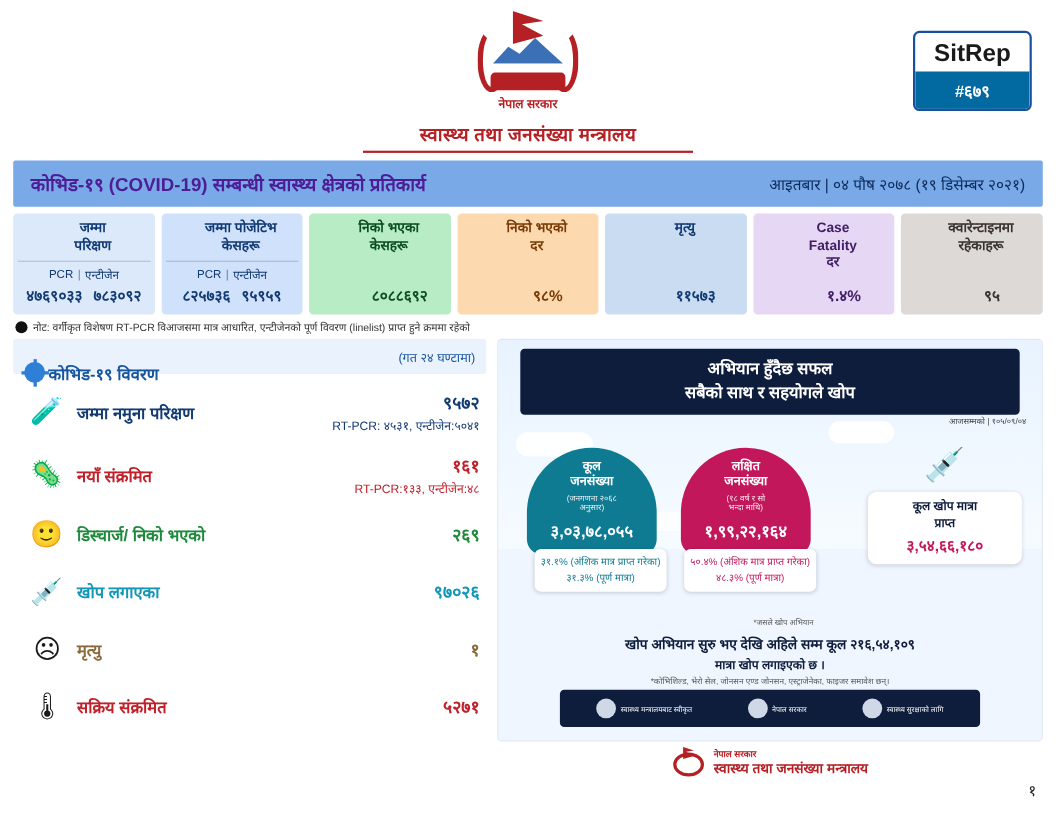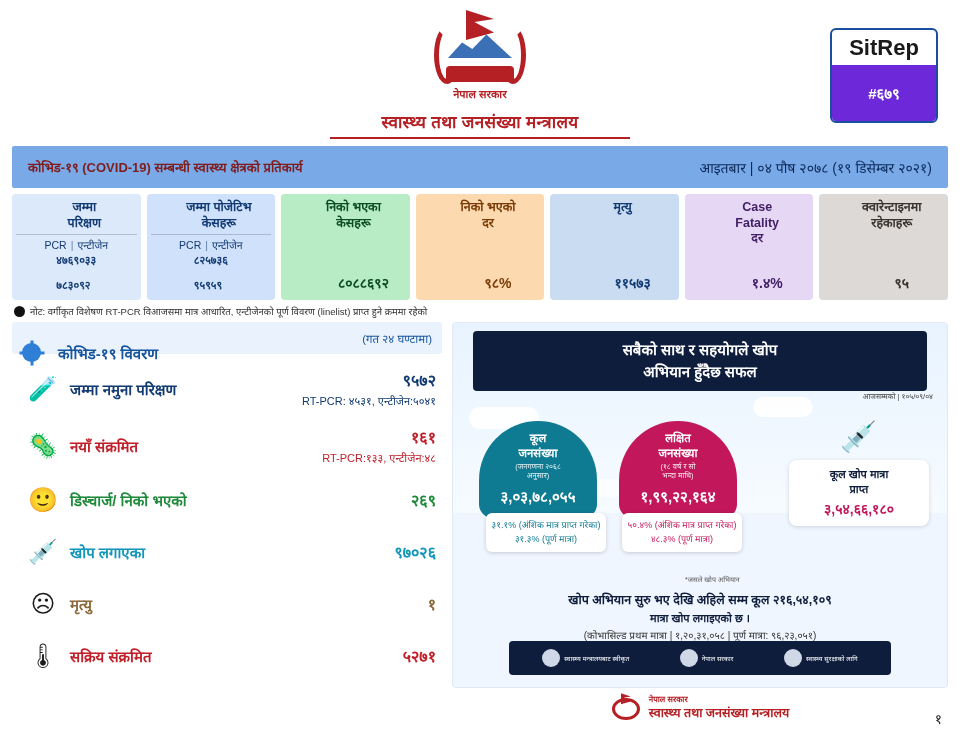--- a/index.html
+++ b/index.html
@@ -51,45 +51,45 @@
   }
   .title-rule {
     width:300px; height:2px; background:#b52025; margin:4px auto 0;
   }
   .sitrep {
     position:absolute; right:22px; top:28px;
     width:108px; border:2px solid #1a4fa0; border-radius:6px;
     background:#fff; overflow:hidden; text-align:center;
   }
   .sitrep .t { font-size:22px; font-weight:bold; color:#1a1a1a; padding:5px 0 4px; }
-  .sitrep .n { background:#6d28d9; color:#fff; font-size:15px; font-weight:bold; padding:18px 0; }
+  .sitrep .n { background:#0369a1; color:#fff; font-size:15px; font-weight:bold; padding:7px 0; }
 
   
   .banner {
     margin:4px 12px 0; height:42px; background:#7aa9e8;
     display:flex; align-items:center; justify-content:space-between;
     padding:0 16px; border-radius:2px;
   }
-  .banner .left { font-size:13px; font-weight:bold; color:#7f1d1d; }
+  .banner .left { font-size:17px; font-weight:bold; color:#4c1d95; }
   .banner .right { font-size:14px; color:#0b2a5b; }
 
   
   .cards {
     display:flex; gap:6px; margin:6px 12px 0;
   }
   .card {
     flex:1; border-radius:4px; padding:6px 4px 8px;
     display:flex; flex-direction:column; align-items:center; justify-content:space-between;
     min-height:92px;
   }
   .card .ctitle { font-size:12.5px; font-weight:bold; text-align:center; line-height:1.25;margin-left:16px; }
   .card .cmid { font-size:10.5px; display:flex; gap:4px; align-items:center; justify-content:center; }
   .card .cmid span.sep { opacity:.6; }
   .card .cval { font-size:14px; font-weight:bold; text-align:center;margin-left:36px; }
-  .card .crow { display:flex; gap:10px; justify-content:center; font-size:11px; font-weight:bold;flex-direction:column;}
+  .card .crow { display:flex; gap:10px; justify-content:center; font-size:14px; font-weight:bold;}
   .card.c1 { background:#dbe9fb; color:#123a73; }
   .card.c2 { background:#cfe1fb; color:#123a73; }
   .card.c3 { background:#b7ecc5; color:#0d4d22; }
   .card.c4 { background:#fdd9b0; color:#7a3c06; }
   .card.c5 { background:#c9dcf1; color:#123a73; }
   .card.c6 { background:#e6d7f5; color:#432066; }
   .card.c7 { background:#ddd9d6; color:#3a3330; }
   .divline { width:100%; height:1px; background:rgba(0,0,0,.18); margin:3px 0; }
 
   .note {
@@ -104,21 +104,21 @@
   
   .main { display:flex; margin:4px 12px 0; gap:10px; }
   .leftcol { width:430px; position:relative; }
   .rightcol { flex:1; }
 
   .lheader {
     background:#e9f2fd; border-radius:3px; height:32px;
     display:flex; align-items:center; justify-content:space-between;
     padding:0 10px;
   }
-  .lheader .lt { font-size:15px; font-weight:bold; color:#17559e; display:flex; align-items:center; gap:17px;margin-top:29px;}
+  .lheader .lt { font-size:15px; font-weight:bold; color:#17559e; display:flex; align-items:center; gap:3px;margin-top:29px;}
   .lheader .lr { font-size:11.5px; color:#17559e; }
   .virus-icon {
     width:19px; height:19px; border-radius:50%; background:#2f7fd6; position:relative; flex:none;
   }
   .virus-icon::before, .virus-icon::after {
     content:""; position:absolute; left:50%; top:50%; width:25px; height:3px;
     background:#2f7fd6; transform:translate(-50%,-50%);
   }
   .virus-icon::after { transform:translate(-50%,-50%) rotate(90deg); }
 
@@ -381,22 +381,22 @@
   </div>
 
   <div class="rightcol">
     <div class="poster">
       <div class="sky"></div>
       <div class="cloud" style="left:16px;top:84px;width:70px;height:22px;"></div>
       <div class="cloud" style="left:300px;top:74px;width:60px;height:20px;"></div>
       <div class="cloud" style="left:120px;top:156px;width:80px;height:18px;opacity:.6"></div>
 
       <div class="poster-title">
+        <div>अभियान हुँदैछ सफल</div>
         <div>सबैको साथ र सहयोगले खोप</div>
-        <div>अभियान हुँदैछ सफल</div>
       </div>
 
       <div class="stamp">आजसम्मको | १०५/०९/०४</div>
 
       <div class="bubble teal">
         <div class="bt" style="white-space:pre-line">कूल
 जनसंख्या</div>
         <div class="bs" style="white-space:pre-line">(जनगणना २०६८
 अनुसार)</div>
         <div class="bn">३,०३,७८,०५५</div>
@@ -422,21 +422,20 @@
 प्राप्त</span>
           <div class="num">३,५४,६६,१८०</div>
         </div>
       </div>
 
       <div class="footnote-star">*जसले खोप अभियान</div>
 
       <div class="poster-bottom">
         <div class="line1">खोप अभियान सुरु भए देखि अहिले सम्म कूल २१६,५४,१०९</div>
         <div class="line1" style="font-size:11px;margin-top:2px;">मात्रा खोप लगाइएको छ ।</div>
-        <div class="line2">(कोभासिल्ड प्रथम मात्रा | १,२०,३१,०५८ | पूर्ण मात्रा: ९६,२३,०५१)</div>
         <div class="line3">*कोभिशिल्ड, भेरो सेल, जोनसन एण्ड जोनसन, एस्ट्राजेनेका, फाइजर समावेश छन्।</div>
       </div>
 
       <div class="darkbar">
         <div class="cell">
           <span class="av"></span>
           <span>स्वास्थ्य मन्त्रालयबाट स्वीकृत</span>
         </div>
         <div class="cell">
           <span class="av"></span>

